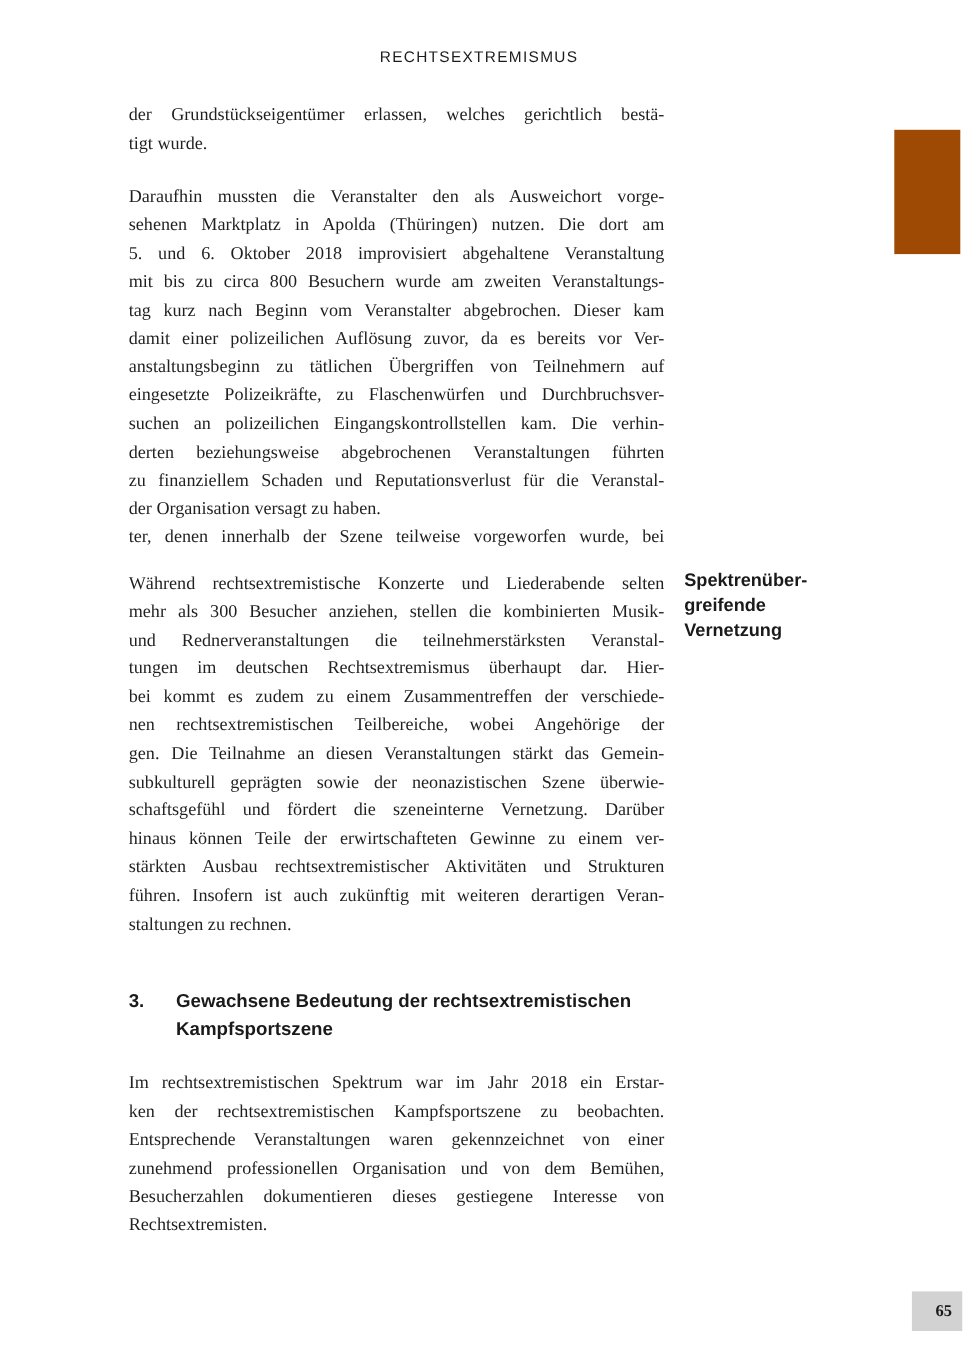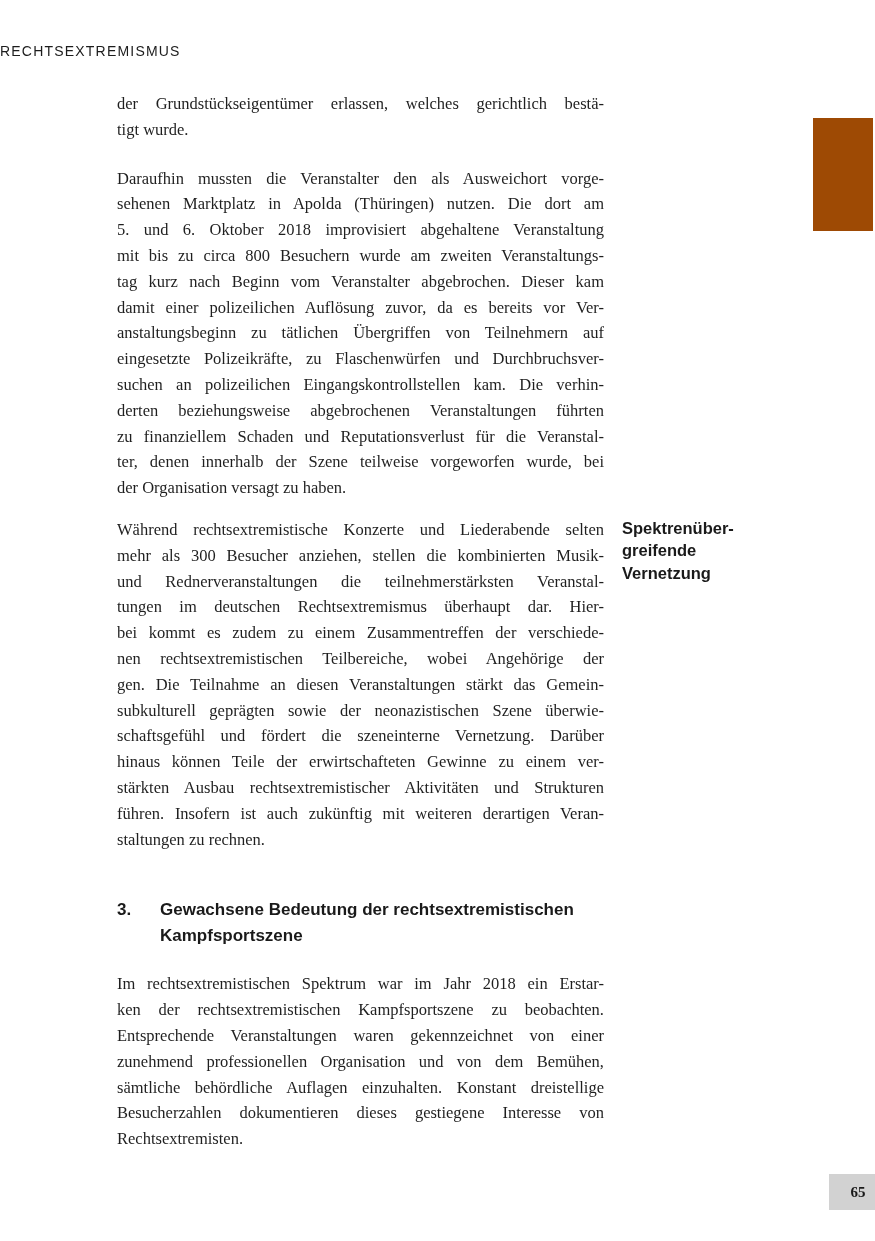--- a/index.html
+++ b/index.html
@@ -14,25 +14,27 @@
     background: #ffffff;
     overflow: hidden;
     font-family: "Liberation Serif", serif;
     color: #1f1f1f;
   }
   .running-header {
     position: absolute;
     top: 43px;
     left: 0;
     width: 791px;
+    text-align: center;
     font-family: "Liberation Sans", sans-serif;
     font-size: 14px;
     font-weight: 500;
     letter-spacing: 1.2px;
     color: #1c1c1c;
+    padding-left: 40px;
   }
   .accent-bar {
     position: absolute;
     top: 118px;
     left: 813px;
     width: 60px;
     height: 113px;
   }
   .body-column {
     position: absolute;
@@ -121,22 +123,22 @@
         <div class="text-line">sehenen Marktplatz in Apolda (Thüringen) nutzen. Die dort am</div>
         <div class="text-line">5. und 6. Oktober 2018 improvisiert abgehaltene Veranstaltung</div>
         <div class="text-line">mit bis zu circa 800 Besuchern wurde am zweiten Veranstaltungs-</div>
         <div class="text-line">tag kurz nach Beginn vom Veranstalter abgebrochen. Dieser kam</div>
         <div class="text-line">damit einer polizeilichen Auflösung zuvor, da es bereits vor Ver-</div>
         <div class="text-line">anstaltungsbeginn zu tätlichen Übergriffen von Teilnehmern auf</div>
         <div class="text-line">eingesetzte Polizeikräfte, zu Flaschenwürfen und Durchbruchsver-</div>
         <div class="text-line">suchen an polizeilichen Eingangskontrollstellen kam. Die verhin-</div>
         <div class="text-line">derten beziehungsweise abgebrochenen Veranstaltungen führten</div>
         <div class="text-line">zu finanziellem Schaden und Reputationsverlust für die Veranstal-</div>
+        <div class="text-line final">der Organisation versagt zu haben.</div>
         <div class="text-line">ter, denen innerhalb der Szene teilweise vorgeworfen wurde, bei</div>
-        <div class="text-line final">der Organisation versagt zu haben.</div>
       </div>
       <div class="paragraph para-3">
         <div class="text-line">Während rechtsextremistische Konzerte und Liederabende selten</div>
         <div class="text-line">mehr als 300 Besucher anziehen, stellen die kombinierten Musik-</div>
         <div class="text-line">und Rednerveranstaltungen die teilnehmerstärksten Veranstal-</div>
         <div class="text-line">tungen im deutschen Rechtsextremismus überhaupt dar. Hier-</div>
         <div class="text-line">bei kommt es zudem zu einem Zusammentreffen der verschiede-</div>
         <div class="text-line">nen rechtsextremistischen Teilbereiche, wobei Angehörige der</div>
         <div class="text-line">gen. Die Teilnahme an diesen Veranstaltungen stärkt das Gemein-</div>
         <div class="text-line">subkulturell geprägten sowie der neonazistischen Szene überwie-</div>
@@ -156,21 +158,20 @@
         <div class="heading-lines">
           <div>Gewachsene Bedeutung der rechtsextremistischen</div>
           <div>Kampfsportszene</div>
         </div>
       </div>
       <div class="paragraph para-4">
         <div class="text-line">Im rechtsextremistischen Spektrum war im Jahr 2018 ein Erstar-</div>
         <div class="text-line">ken der rechtsextremistischen Kampfsportszene zu beobachten.</div>
         <div class="text-line">Entsprechende Veranstaltungen waren gekennzeichnet von einer</div>
         <div class="text-line">zunehmend professionellen Organisation und von dem Bemühen,</div>
-        <div class="text-line">sämtliche behördliche Auflagen einzuhalten. Konstant dreistellige</div>
         <div class="text-line">Besucherzahlen dokumentieren dieses gestiegene Interesse von</div>
         <div class="text-line final">Rechtsextremisten.</div>
       </div>
     </main>
 
   <div class="page-number-badge" style="background: rgb(210, 210, 210);">
     <span>65</span>
   </div>
 
 </div>

